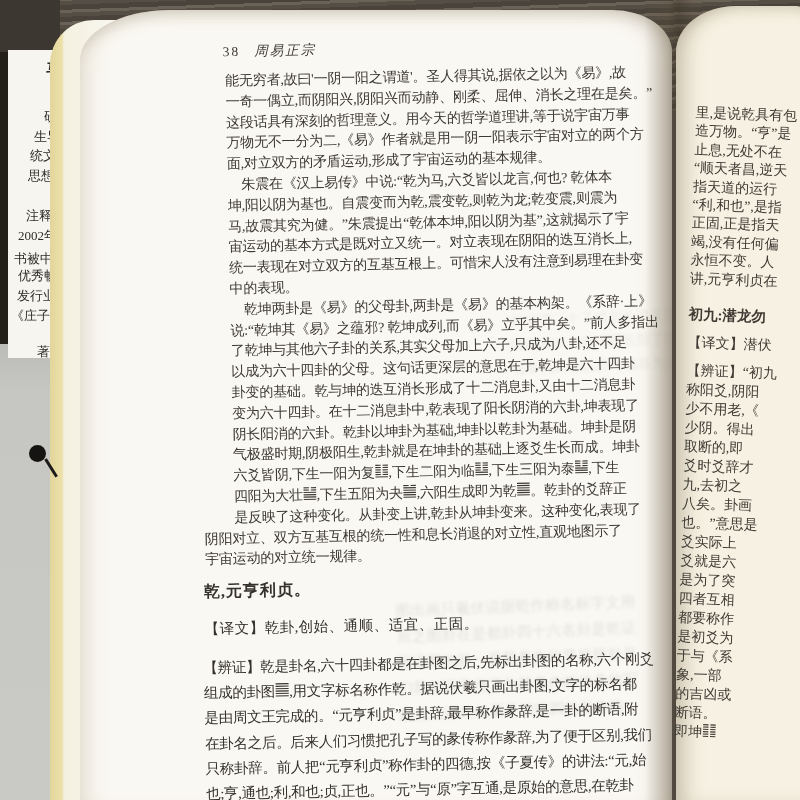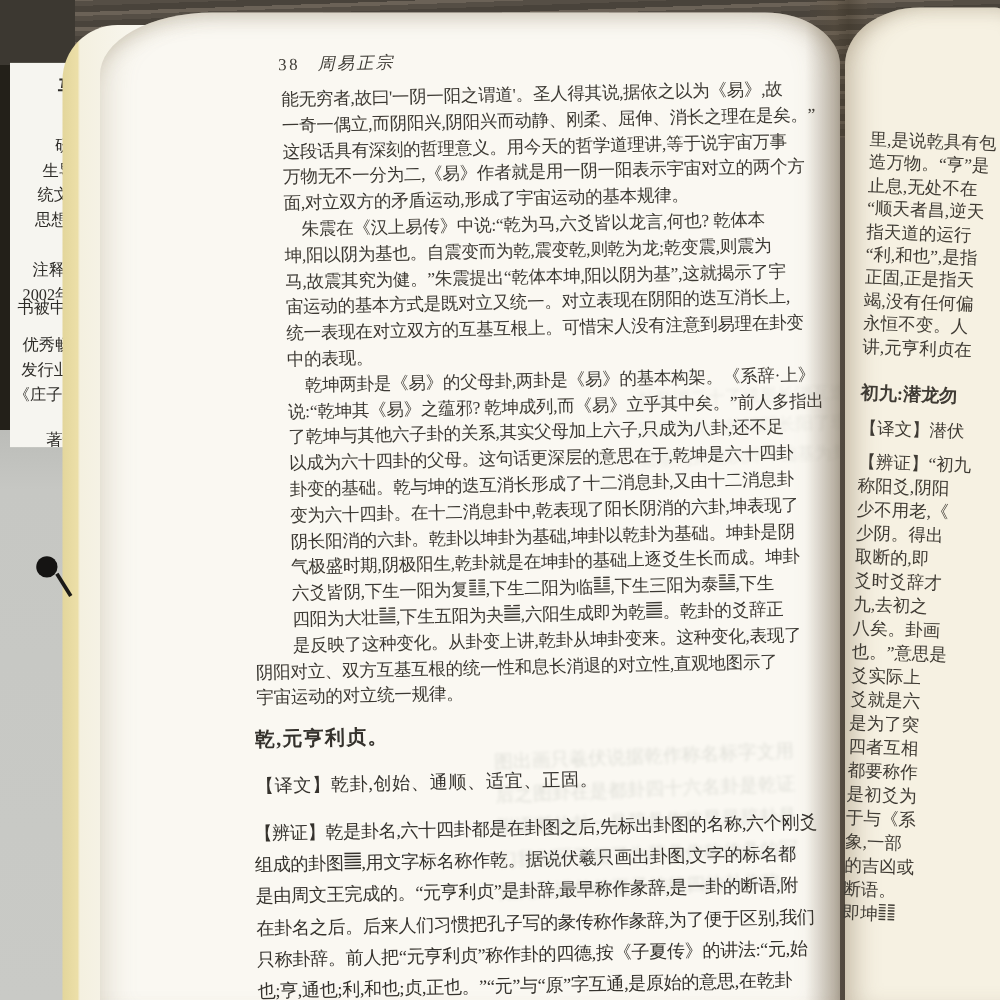--- a/index.html
+++ b/index.html
@@ -83,21 +83,21 @@
   <div class="left-jacket">
       <div class="line abs" style="left: 38px; top: 10px; font-size: 15px; font-weight: bold;">马恒</div>
       <div class="line abs" style="left: 56px; top: 38px;">男</div>
       <div class="line abs" style="left: 36px; top: 58px;">研究专</div>
       <div class="line abs" style="left: 26px; top: 78px;">生导师</div>
       <div class="line abs" style="left: 22px; top: 97px;">统文化</div>
       <div class="line abs" style="left: 20px; top: 117px;">思想数</div>
       <div class="line abs" style="left: 44px; top: 137px;">出</div>
       <div class="line abs" style="left: 18px; top: 157px;">注释本</div>
       <div class="line abs" style="left: 10px; top: 177px;">2002年</div>
-      <div class="line abs" style="left: 6px; top: 187px;">书被中</div>
+      <div class="line abs" style="left: 6px; top: 200px;">书被中</div>
       <div class="line abs" style="left: 10px; top: 217px;">优秀畅</div>
       <div class="line abs" style="left: 9px; top: 237px;">发行业</div>
       <div class="line abs" style="left: 3px; top: 257px;">《庄子》</div>
       <div class="line abs" style="left: 5px; top: 293px; margin-left: 24px;">著十余</div>
     </div>
 
   <div class="pages-stack"></div>
 
   <div class="pin-head"></div>
   <div class="pin-stem"></div>

